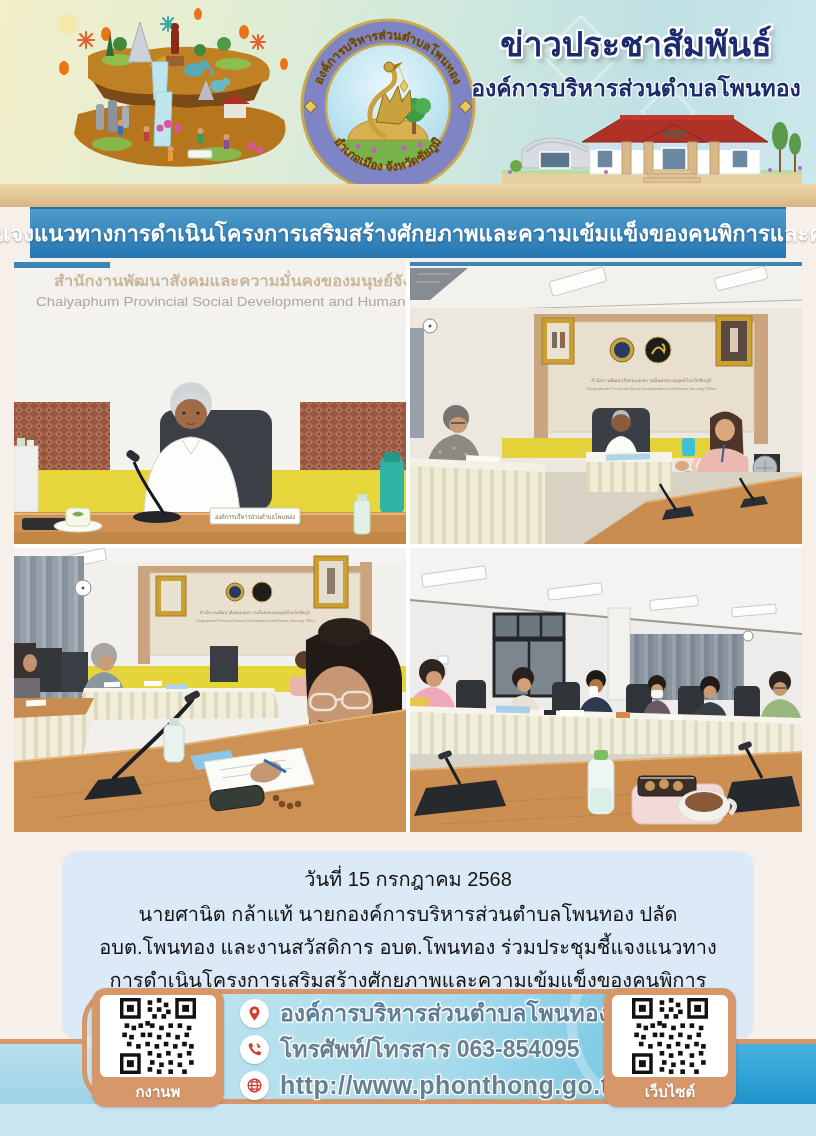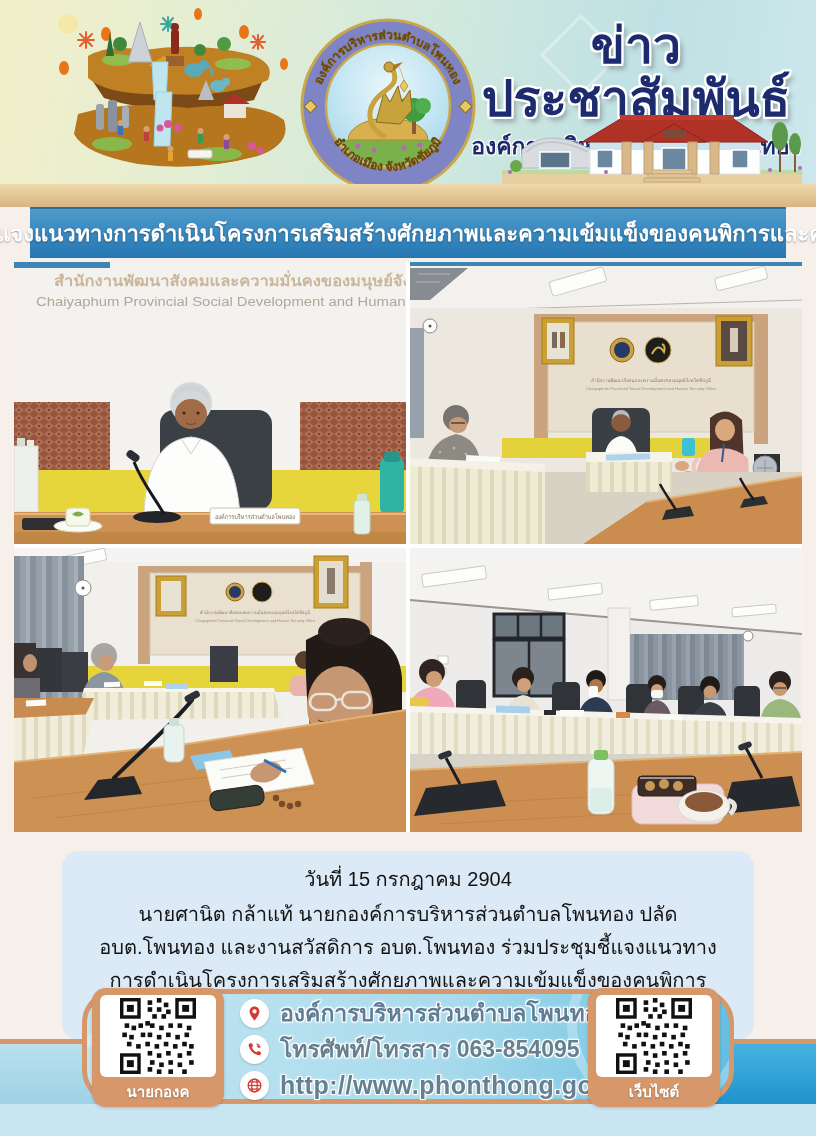--- a/index.html
+++ b/index.html
@@ -8,21 +8,21 @@
 
   
   .banner{position:absolute;top:0;left:0;width:816px;height:207px;overflow:hidden;
     background:linear-gradient(100deg,#f2efc9 0%,#e4eed3 25%,#cfe8df 55%,#bfe0e4 78%,#cde8ec 100%);}
   .sand{position:absolute;left:0;bottom:0;width:100%;height:23px;
     background:linear-gradient(#eed8aa,#d9b583);}
   .motif{position:absolute;border:3px solid rgba(255,255,255,.35);transform:rotate(45deg);}
   .island{position:absolute;left:48px;top:4px;}
   .emblem{position:absolute;left:300px;top:18px;}
   .title-wrap{position:absolute;left:458px;top:20px;width:356px;text-align:center;}
-  .main-title{margin:0;font-size:50px;font-weight:bold;color:#1c2a6e;line-height:1.05;
+  .main-title{margin:7px;font-size:34px;font-weight:bold;color:#1c2a6e;line-height:1.05;
     text-shadow:-2px -2px 0 #fff,2px -2px 0 #fff,-2px 2px 0 #fff,2px 2px 0 #fff,
       -2px 0 0 #fff,2px 0 0 #fff,0 -2px 0 #fff,0 2px 0 #fff,4px 5px 5px rgba(80,80,80,.45);}
   .sub-title{margin:3px 0 0;font-size:23px;font-weight:bold;color:#1c2a6e;
     text-shadow:-1px -1px 0 #fff,1px -1px 0 #fff,-1px 1px 0 #fff,1px 1px 0 #fff;}
   .building{position:absolute;left:502px;top:108px;}
 
   
   .headline-bar{position:absolute;top:207px;left:30px;width:756px;height:51px;
     display:flex;align-items:center;justify-content:center;
     background:linear-gradient(180deg,#4f9cca 0%,#3b8ac0 45%,#2576b2 100%);
@@ -56,21 +56,21 @@
   .contact-row{display:flex;align-items:center;gap:11px;height:30px;}
   .cicon{width:29px;height:29px;border-radius:50%;background:#fff;display:flex;align-items:center;
     justify-content:center;box-shadow:0 1px 2px rgba(0,0,0,.2);flex:0 0 29px;}
   .ctext{font-weight:bold;color:#66808f;white-space:nowrap;
     text-shadow:-1px -1px 0 #fff,1px -1px 0 #fff,-1px 1px 0 #fff,1px 1px 0 #fff,0 0 4px #fff;}
   .ctext.r1{font-size:23px;color:#5f7d95;}
   .ctext.r2{font-size:23px;}
   .ctext.r3{font-size:25px;letter-spacing:.5px;}
   .qr{position:absolute;top:3px;width:132px;height:119px;background:#d6976b;border-radius:14px;
     padding:7px 8px 4px;box-sizing:border-box;text-align:center;z-index:5;box-shadow:0 1px 3px rgba(0,0,0,.18);}
-  .qr-left{left:92px;} .qr-right{left:588px;font-family:Liberation Mono, monospace;}
+  .qr-left{left:92px;} .qr-right{left:604px;font-family:Liberation Mono, monospace;}
   .qr .code{background:#fff;border-radius:6px;width:100%;height:82px;display:flex;align-items:center;justify-content:center;}
   .qr .label{color:#fff;font-size:15px;font-weight:bold;margin-top:3px;text-shadow:0 1px 2px rgba(0,0,0,.3);}
 </style>
 </head>
 <body>
 
 <svg width="0" height="0" style="position:absolute" aria-hidden="true">
   <defs>
     <symbol id="qrsym" viewBox="0 0 33 33">
       <rect width="33" height="33" fill="#fff"></rect>
@@ -706,21 +706,21 @@
         <g>
           <ellipse cx="294" cy="258" rx="26" ry="16" fill="#f4f1ec" stroke="#ddd8d0"></ellipse>
           <ellipse cx="294" cy="254" rx="19" ry="10" fill="#8a5a38"></ellipse>
           <path d="M318 252 q12 4 2 14" stroke="#e8e4de" stroke-width="5" fill="none"></path>
         </g>
       </svg>
     </figure>
   </div>
 
   <section class="desc-box">
-    <p class="desc-date">วันที่ 15 กรกฎาคม 2904</p>
+    <p class="desc-date">วันที่ 15 กรกฎาคม 2568</p>
     <p class="desc-body">นายศานิต กล้าแท้ นายกองค์การบริหารส่วนตำบลโพนทอง ปลัด อบต.โพนทอง และงานสวัสดิการ อบต.โพนทอง ร่วมประชุมชี้แจงแนวทางการดำเนินโครงการเสริมสร้างศักยภาพและความเข้มแข็งของคนพิการและครอบครัว ณ สนง.พมจ.ชัยภูมิ</p>
   </section>
 
   <footer class="footer">
     <div class="strip-bottom"></div>
     <div class="wing wing-left"></div>
     <div class="wing wing-right"></div>
     <div class="band">
       <div class="swirl" style="left:-30px;top:30px;width:120px;height:120px;"></div>
       <div class="swirl" style="left:480px;top:-60px;width:160px;height:160px;"></div>
@@ -759,21 +759,21 @@
         <span class="ctext r3">http://www.phonthong.go.th</span>
       </div>
     </div>
 
     <div class="qr qr-left">
       <div class="code">
           <svg width="76" height="76">
             <use href="#qrsym"></use>
           </svg>
         </div>
-      <div class="label">นายกองค</div>
+      <div class="label">กงานพ</div>
     </div>
     <div class="qr qr-right">
       <div class="code">
           <svg width="76" height="76">
             <use href="#qrsym"></use>
           </svg>
         </div>
       <div class="label">เว็บไซต์</div>
     </div>
   </footer>

